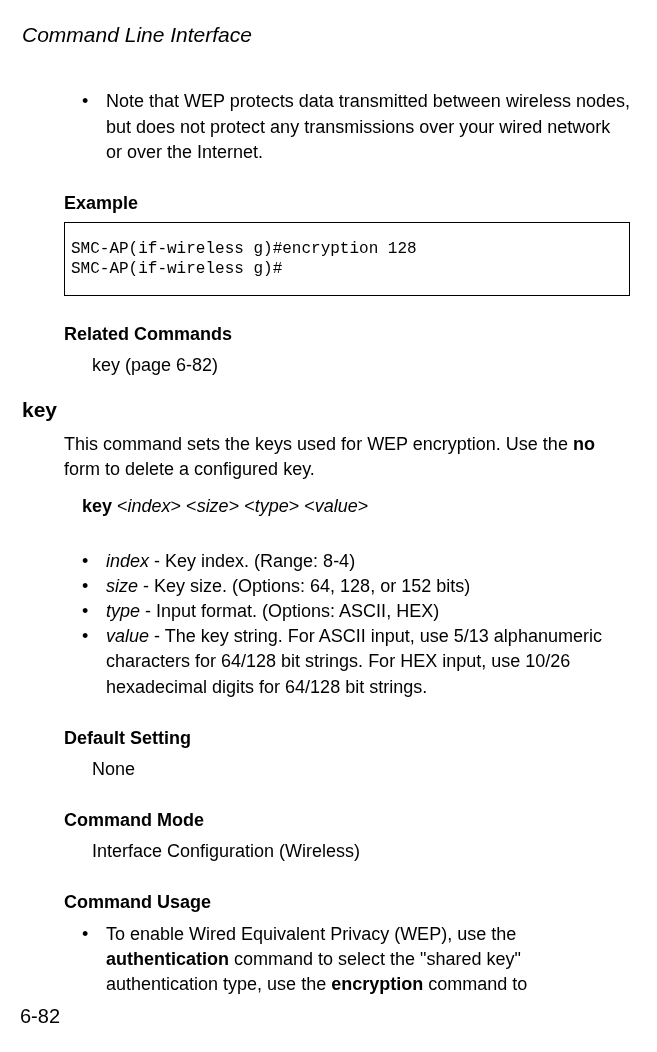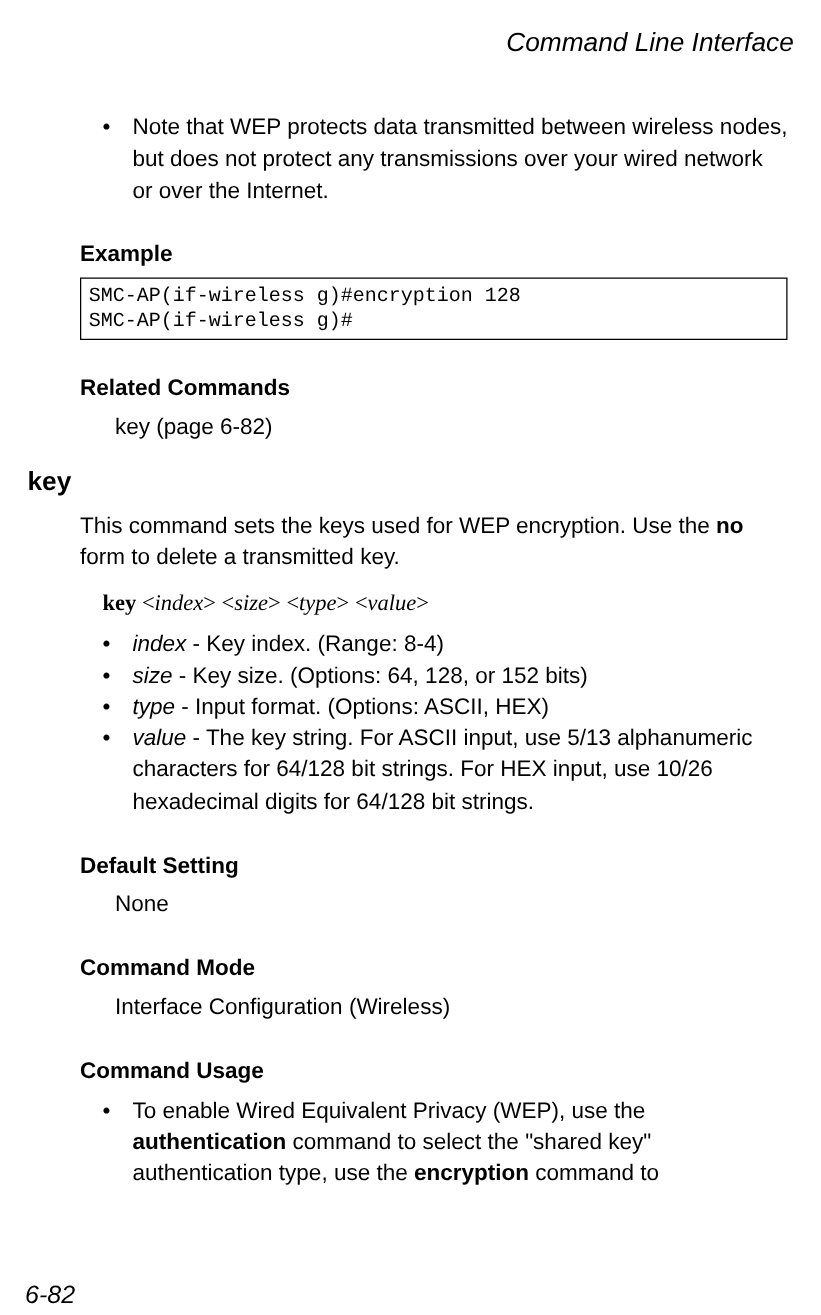--- a/index.html
+++ b/index.html
@@ -11,21 +11,20 @@
       width: 657px;
       box-sizing: border-box;
       color: #000;
       background: #fff;
     }
     .header-title {
       font-style: italic;
       font-size: 21px;
       font-family: Arial, Helvetica, sans-serif;
       margin-bottom: 40px;
-      text-align: right;
     }
     .content {
       margin-left: 60px;
       margin-right: 5px;
     }
     .bullet-row {
       display: flex;
       margin-bottom: 12px;
     }
     .bullet {
@@ -37,21 +36,21 @@
     }
     .section-label {
       font-weight: bold;
       margin: 26px 0 6px 0;
       margin-left: -18px;
     }
     .code-box {
       border: 1px solid #000;
       font-family: "Courier New", monospace;
       font-size: 16px;
-      padding: 4px 6px;
+      padding: 16px 6px;
       margin: 4px 0 10px -18px;
       white-space: pre;
       line-height: 1.25;
     }
     .indent {
       margin-left: 10px;
       margin-bottom: 12px;
     }
     .cmd-name {
       font-weight: bold;
@@ -63,33 +62,31 @@
       margin-bottom: 12px;
       margin-left: -18px;
     }
     .bold {
       font-weight: bold;
     }
     .italic {
       font-style: italic;
     }
     .syntax-block {
-      margin-bottom: 8px;
-      font-family: Liberation Serif, serif;
+      margin-bottom: 30px;
     }
     .sub-bullet {
       display: flex;
       margin-left: 0;
     }
     .page-num {
       font-size: 20px;
       position: fixed;
-      bottom: 2px;
+      bottom: 22px;
       left: 20px;
-      font-style: italic;
     }
     .syntax-line {
       line-height: 1.35;
     }
     .usage-bullet {
       display: flex;
       margin-top: 6px;
     }
   </style>
 </head>
@@ -107,21 +104,21 @@
   <div class="section-label">Example</div>
   <div class="code-box">SMC-AP(if-wireless g)#encryption 128
 SMC-AP(if-wireless g)#</div>
 
   <div class="section-label">Related Commands</div>
   <div class="indent">key (page 6-82)</div>
 
   <div class="cmd-name">key</div>
 
   <div class="para">
-    <span>This command sets the keys used for WEP encryption. Use the </span><span class="bold">no</span><span> form to delete a transmitted key.</span>
+    <span>This command sets the keys used for WEP encryption. Use the </span><span class="bold">no</span><span> form to delete a configured key.</span>
   </div>
 
 
   <div class="syntax-block">
     <div class="syntax-line">
       <span class="bold">key </span><span>&lt;</span><span class="italic">index</span><span>&gt; &lt;</span><span class="italic">size</span><span>&gt; &lt;</span><span class="italic">type</span><span>&gt; &lt;</span><span class="italic">value</span><span>&gt;</span>
     </div>
   </div>
 
   <div style="margin-bottom:10px;">

